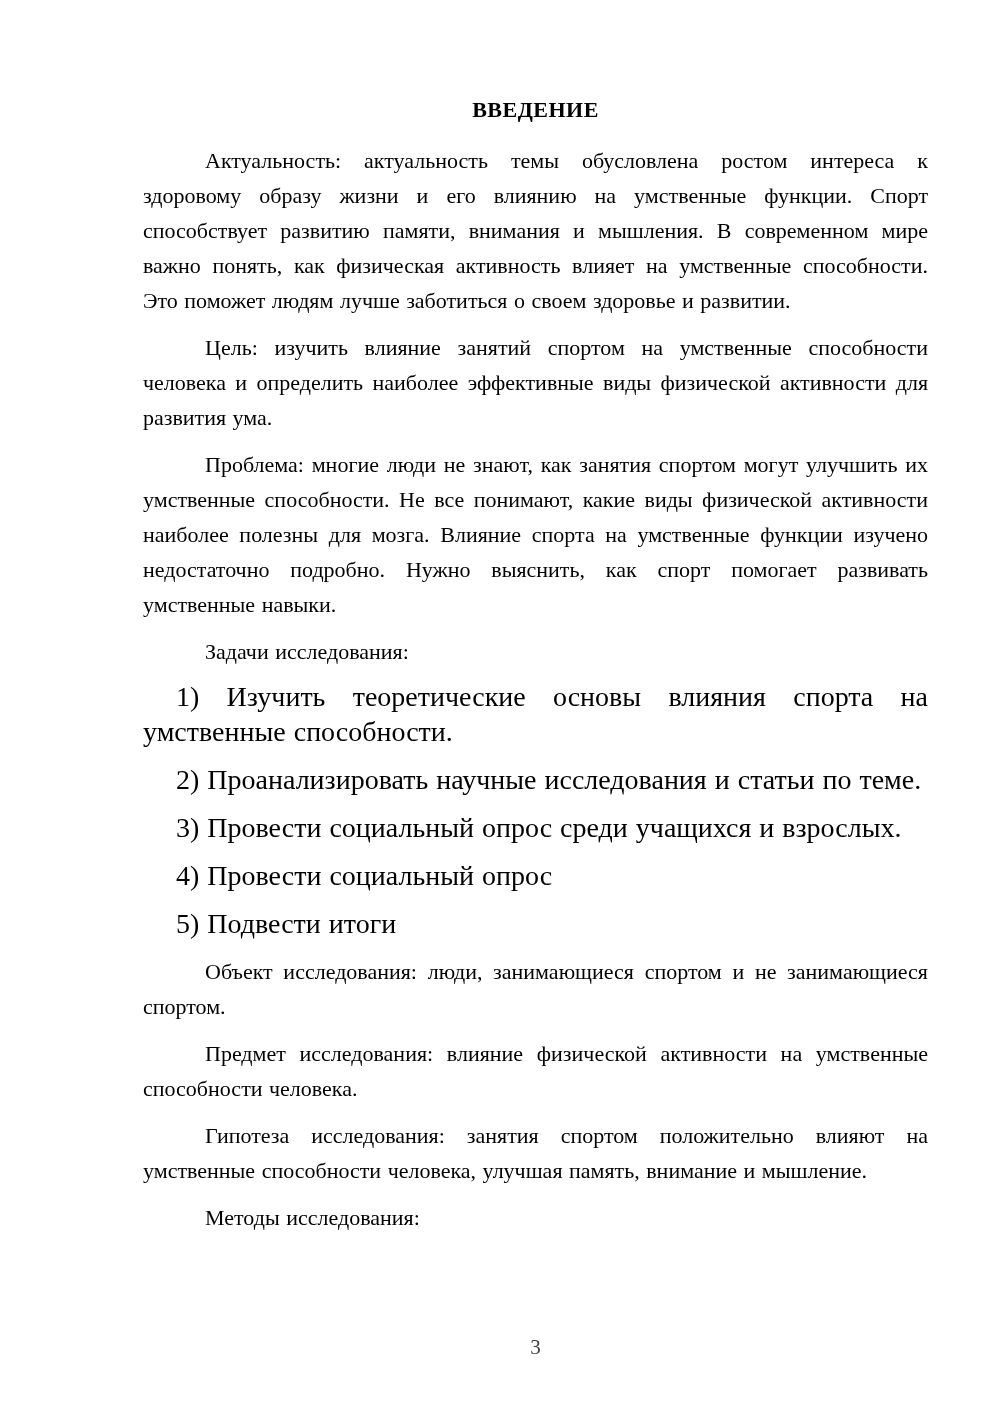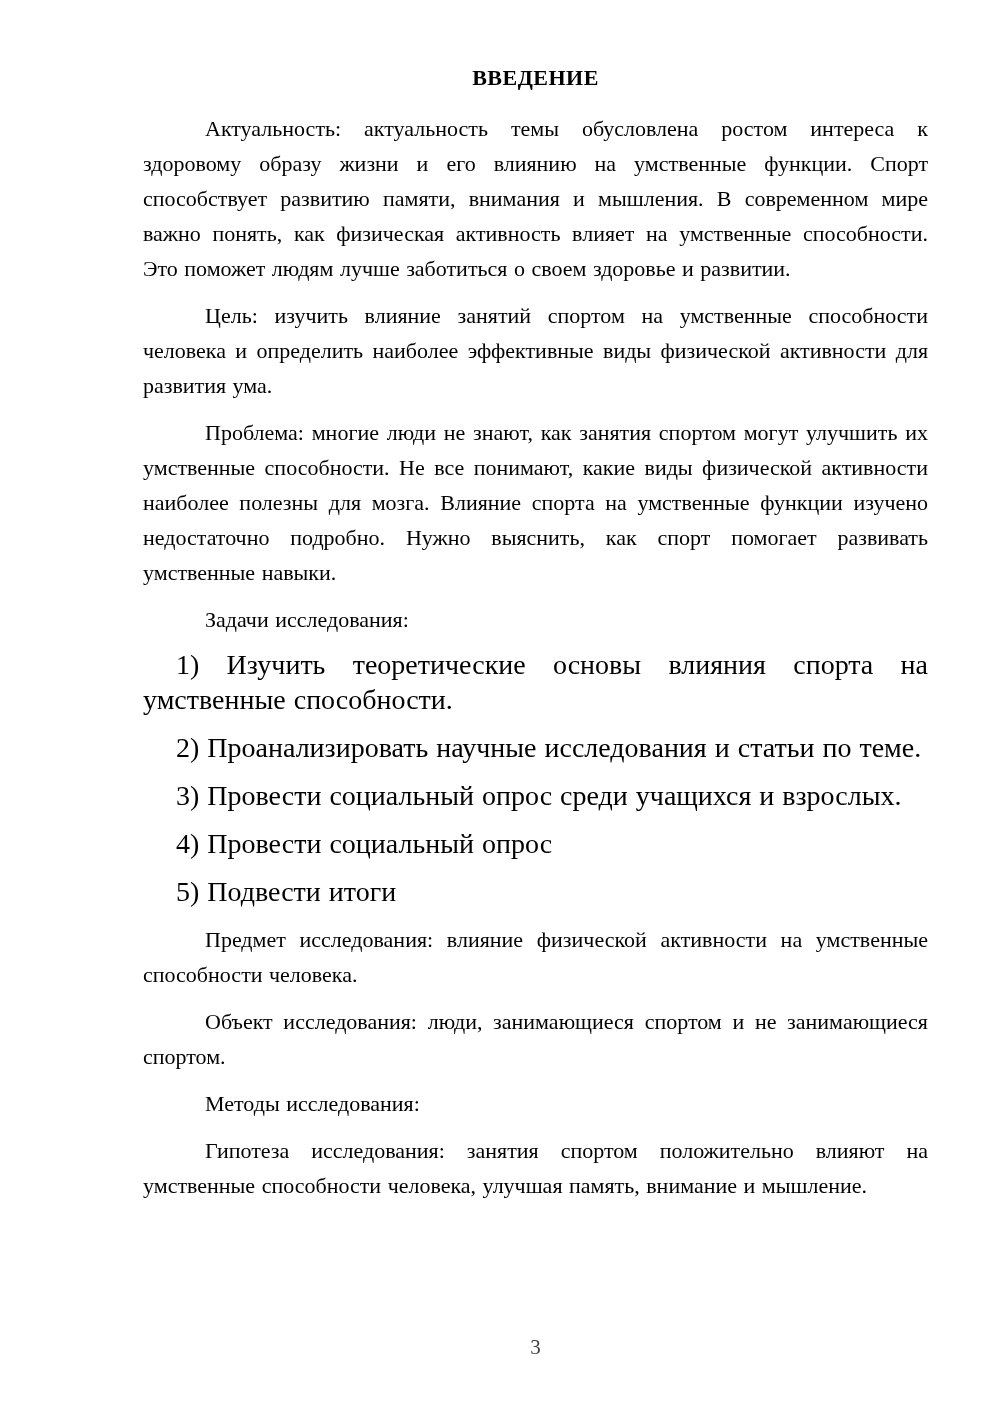--- a/index.html
+++ b/index.html
@@ -7,21 +7,21 @@
       padding: 0;
       background: #ffffff;
     }
     .page {
       position: relative;
       width: 1000px;
       height: 1414px;
       margin: 0 auto;
       background: #ffffff;
       box-sizing: border-box;
-      padding: 60px 72px 0 143px;
+      padding: 92px 72px 0 143px;
       font-family: "Liberation Serif", "DejaVu Serif", serif;
       color: #000000;
       overflow: hidden;
     }
     .doc-title {
       margin: 0 0 16px 0;
       font-size: 22px;
       line-height: 35px;
       font-weight: bold;
       text-align: center;
@@ -72,23 +72,23 @@
   <p class="task">1) Изучить теоретические основы влияния спорта на умственные способности.</p>
 
   <p class="task">2) Проанализировать научные исследования и статьи по теме.</p>
 
   <p class="task">3) Провести социальный опрос среди учащихся и взрослых.</p>
 
   <p class="task">4) Провести социальный опрос</p>
 
   <p class="task">5) Подвести итоги</p>
 
+  <p class="para">Объект исследования: люди, занимающиеся спортом и не занимающиеся спортом.</p>
+
   <p class="para">Предмет исследования: влияние физической активности на умственные способности человека.</p>
 
-  <p class="para">Объект исследования: люди, занимающиеся спортом и не занимающиеся спортом.</p>
+  <p class="para">Гипотеза исследования: занятия спортом положительно влияют на умственные способности человека, улучшая память, внимание и мышление.</p>
 
   <p class="para">Методы исследования:</p>
-
-  <p class="para">Гипотеза исследования: занятия спортом положительно влияют на умственные способности человека, улучшая память, внимание и мышление.</p>
 
   <div class="page-number">3</div>
 
 </div>
 
 </body></html>

